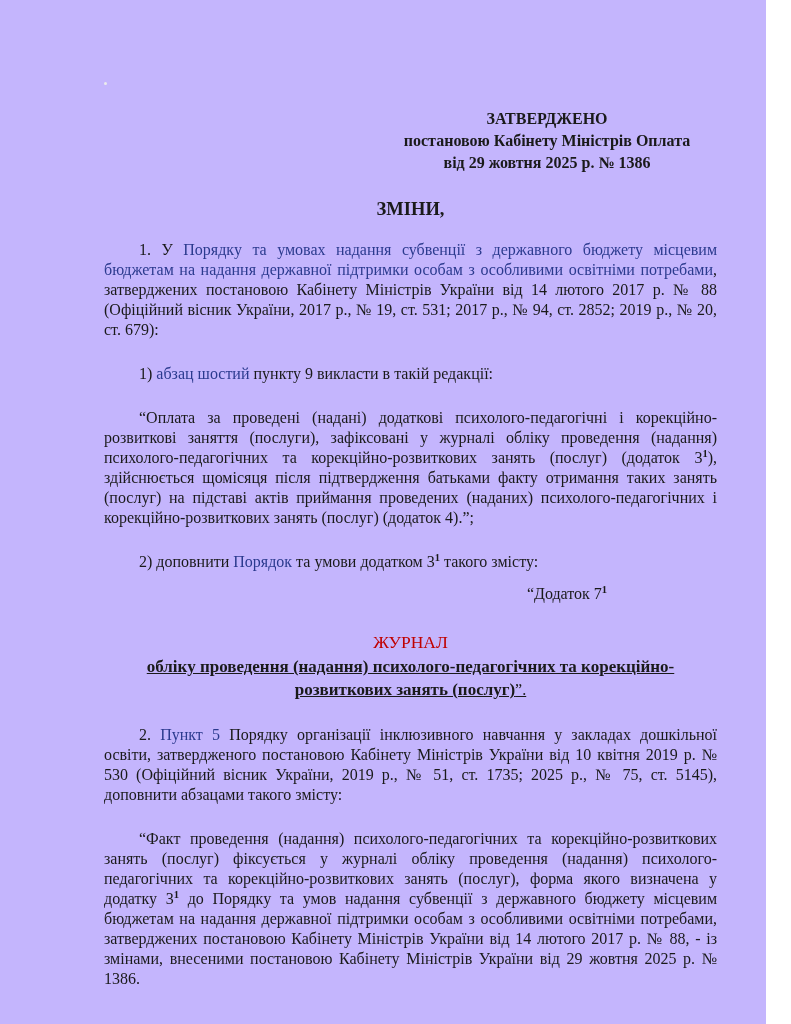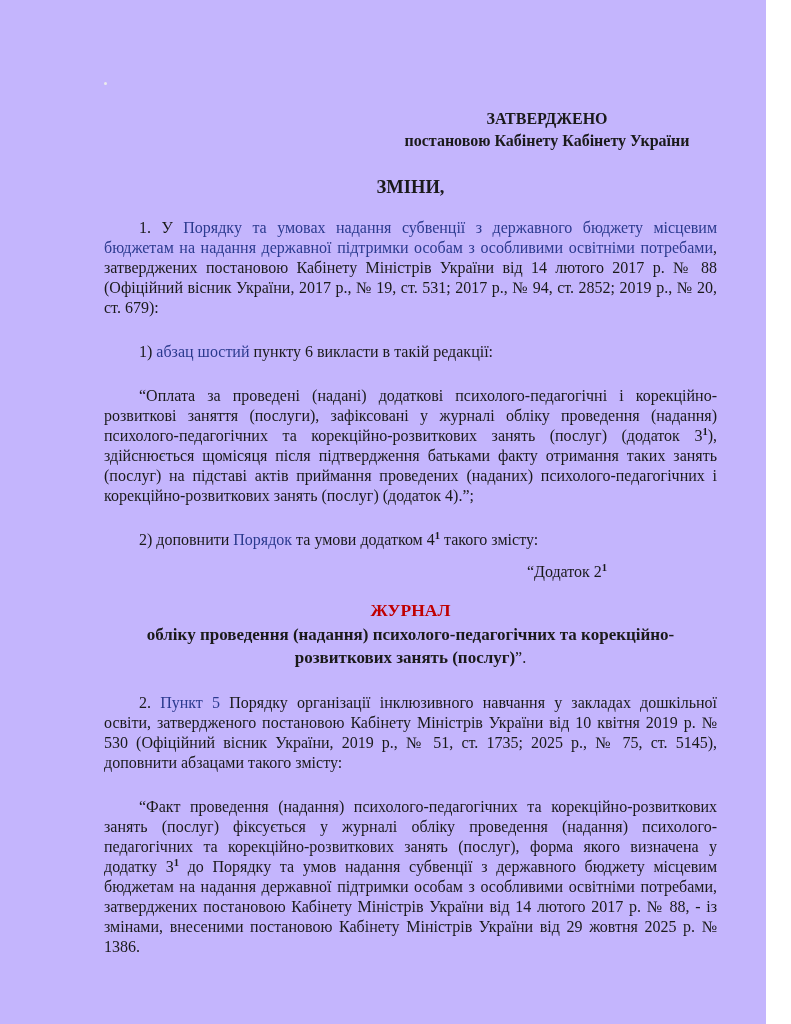--- a/index.html
+++ b/index.html
@@ -72,67 +72,69 @@
     line-height: 0;
   }
   .annex {
     margin: 12px 0 0 auto;
     width: 300px;
     text-align: center;
     font-size: 16px;
     line-height: 20px;
   }
   .journal-heading {
-    margin: 16px 0 0;
+    margin: 26px 0 0;
     text-align: center;
     color: #c00000;
-    font-weight: bold;
+    font-weight: normal;
     font-size: 17.5px;
     line-height: 24px;
   }
   .journal-subtitle {
     margin: 1px auto 8px;
     max-width: 555px;
     text-align: center;
     font-weight: bold;
     font-size: 17px;
     line-height: 23px;
+    text-decoration: underline;
   }
   .journal-subtitle .plain {
     font-weight: normal;
     font-size: 16px;
   }
 </style>
 </head>
 <body>
 
 <div class="page">
   <div class="speck"></div>
 
   <div class="content">
 
     <div class="approval">
       <div>ЗАТВЕРДЖЕНО</div>
-      <div>постановою Кабінету Кабінету України</div>
+      <div>постановою Кабінету Міністрів Оплата</div>
+      <div>від 29 жовтня 2025 р. № 1386</div>
     </div>
 
     <div class="doc-title">
       <div>ЗМІНИ,</div>
     </div>
 
     <p class="body first"><span>1. У </span><span class="link">Порядку та умовах надання субвенції з державного бюджету місцевим бюджетам на надання державної підтримки особам з особливими освітніми потребами</span><span>, затверджених постановою Кабінету Міністрів України від 14 лютого 2017 р. № 88 (Офіційний вісник України, 2017 р., № 19, ст. 531; 2017 р., № 94, ст. 2852; 2019 р., № 20, ст. 679):</span></p>
 
-    <p class="body"><span>1) </span><span class="link">абзац шостий</span><span> пункту 6 викласти в такій редакції:</span></p>
+    <p class="body"><span>1) </span><span class="link">абзац шостий</span><span> пункту 9 викласти в такій редакції:</span></p>
 
     <p class="body"><span>“Оплата за проведені (надані) додаткові психолого-педагогічні і корекційно-розвиткові заняття (послуги), зафіксовані у журналі обліку проведення (надання) психолого-педагогічних та корекційно-розвиткових занять (послуг) (додаток 3</span><sup>1</sup><span>), здійснюється щомісяця після підтвердження батьками факту отримання таких занять (послуг) на підставі актів приймання проведених (наданих) психолого-педагогічних і корекційно-розвиткових занять (послуг) (додаток 4).”;</span></p>
 
-    <p class="body"><span>2) доповнити </span><span class="link">Порядок</span><span> та умови додатком 4</span><sup>1</sup><span> такого змісту:</span></p>
+    <p class="body"><span>2) доповнити </span><span class="link">Порядок</span><span> та умови додатком 3</span><sup>1</sup><span> такого змісту:</span></p>
 
     <div class="annex">
-      <div><span>“Додаток 2</span><sup>1</sup></div>
+      <div><span>“Додаток 7</span><sup>1</sup></div>
     </div>
 
     <div class="journal-heading">ЖУРНАЛ</div>
 
     <div class="journal-subtitle"><span>обліку проведення (надання) психолого-педагогічних та корекційно-розвиткових занять (послуг)</span><span class="plain">”.</span></div>
 
     <p class="body"><span>2. </span><span class="link">Пункт 5</span><span> Порядку організації інклюзивного навчання у закладах дошкільної освіти, затвердженого постановою Кабінету Міністрів України від 10 квітня 2019 р. № 530 (Офіційний вісник України, 2019 р., № 51, ст. 1735; 2025 р., № 75, ст. 5145), доповнити абзацами такого змісту:</span></p>
 
     <p class="body"><span>“Факт проведення (надання) психолого-педагогічних та корекційно-розвиткових занять (послуг) фіксується у журналі обліку проведення (надання) психолого-педагогічних та корекційно-розвиткових занять (послуг), форма якого визначена у додатку 3</span><sup>1</sup><span> до Порядку та умов надання субвенції з державного бюджету місцевим бюджетам на надання державної підтримки особам з особливими освітніми потребами, затверджених постановою Кабінету Міністрів України від 14 лютого 2017 р. № 88, - із змінами, внесеними постановою Кабінету Міністрів України від 29 жовтня 2025 р. № 1386.</span></p>
 

